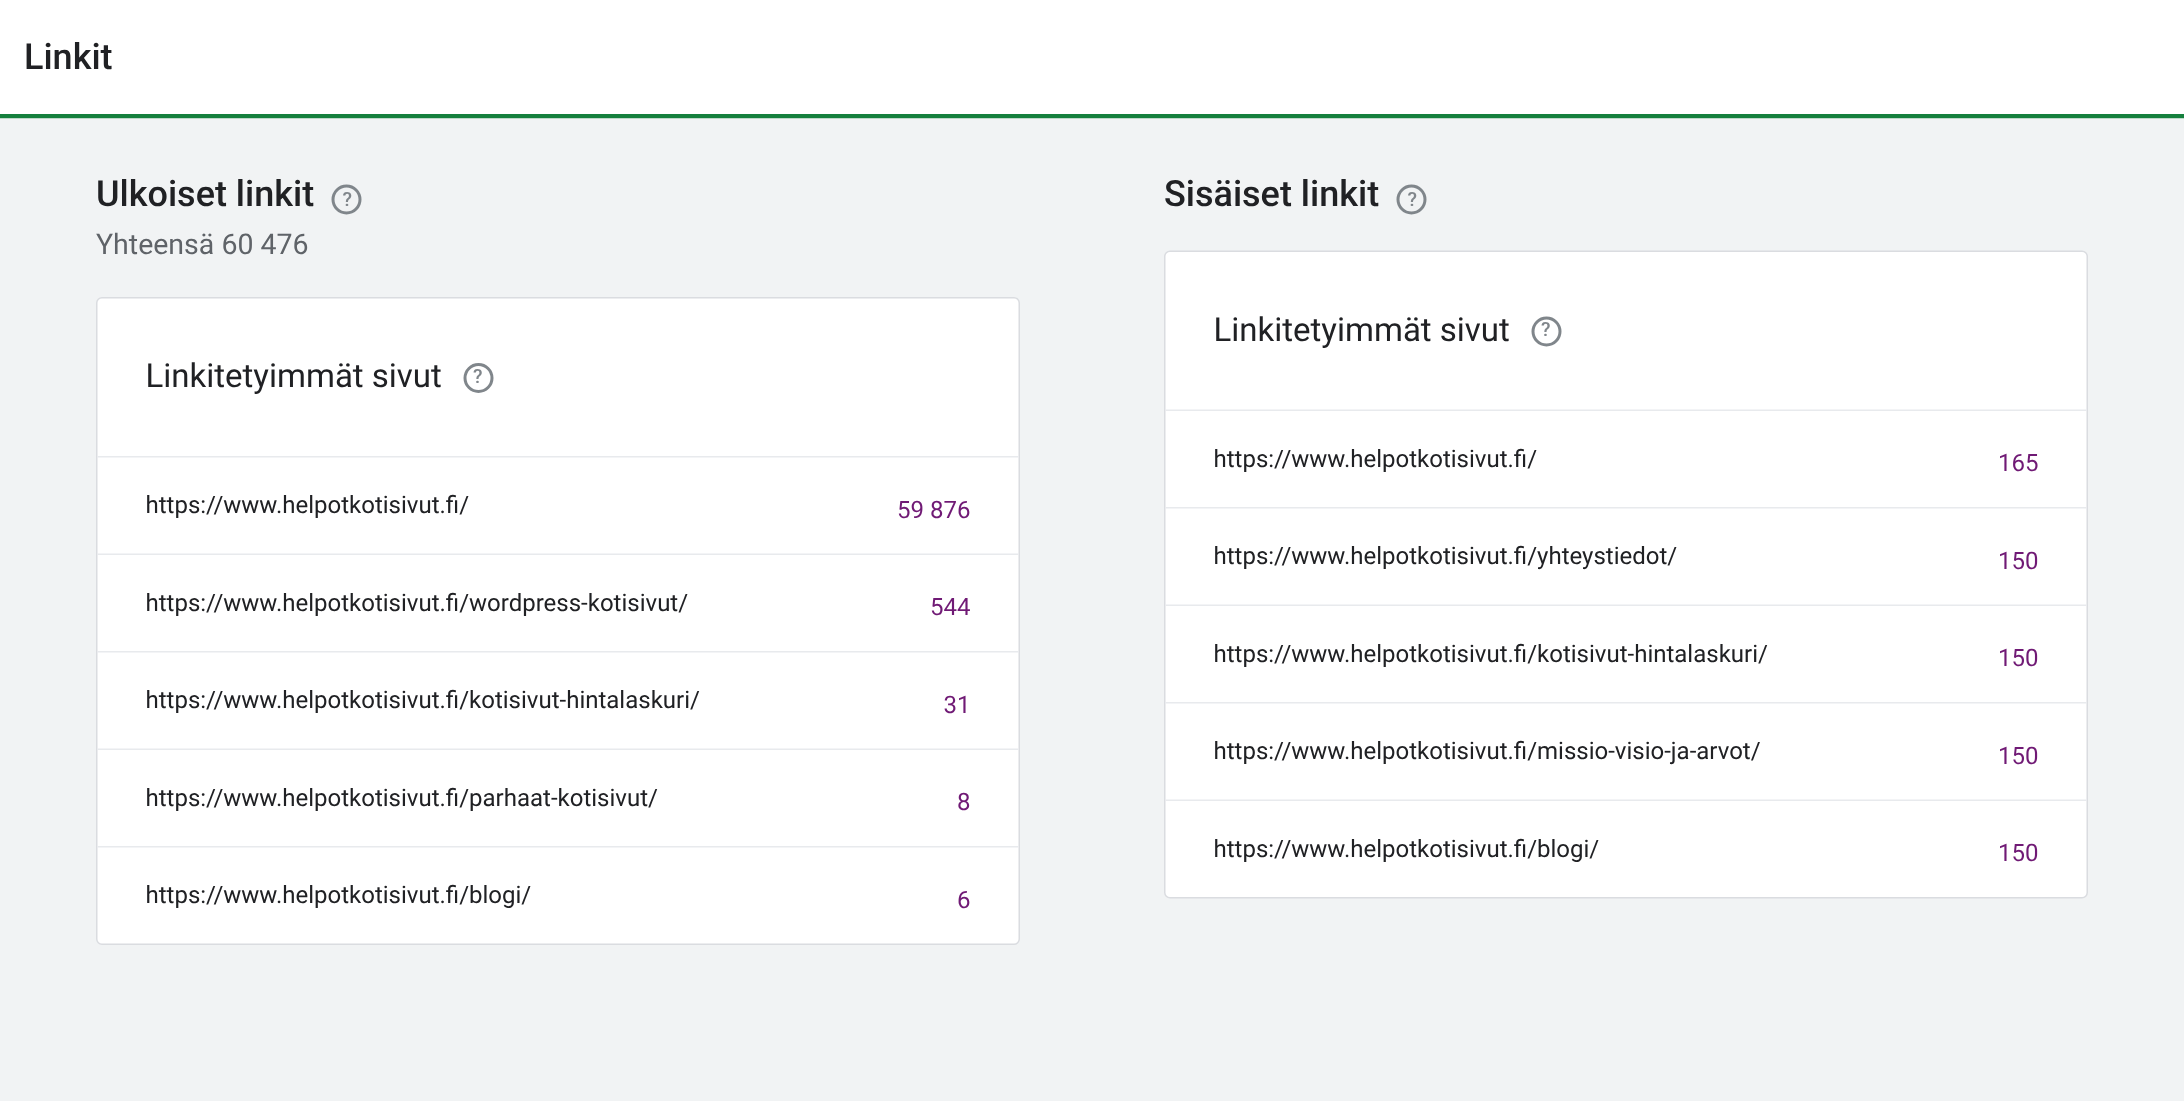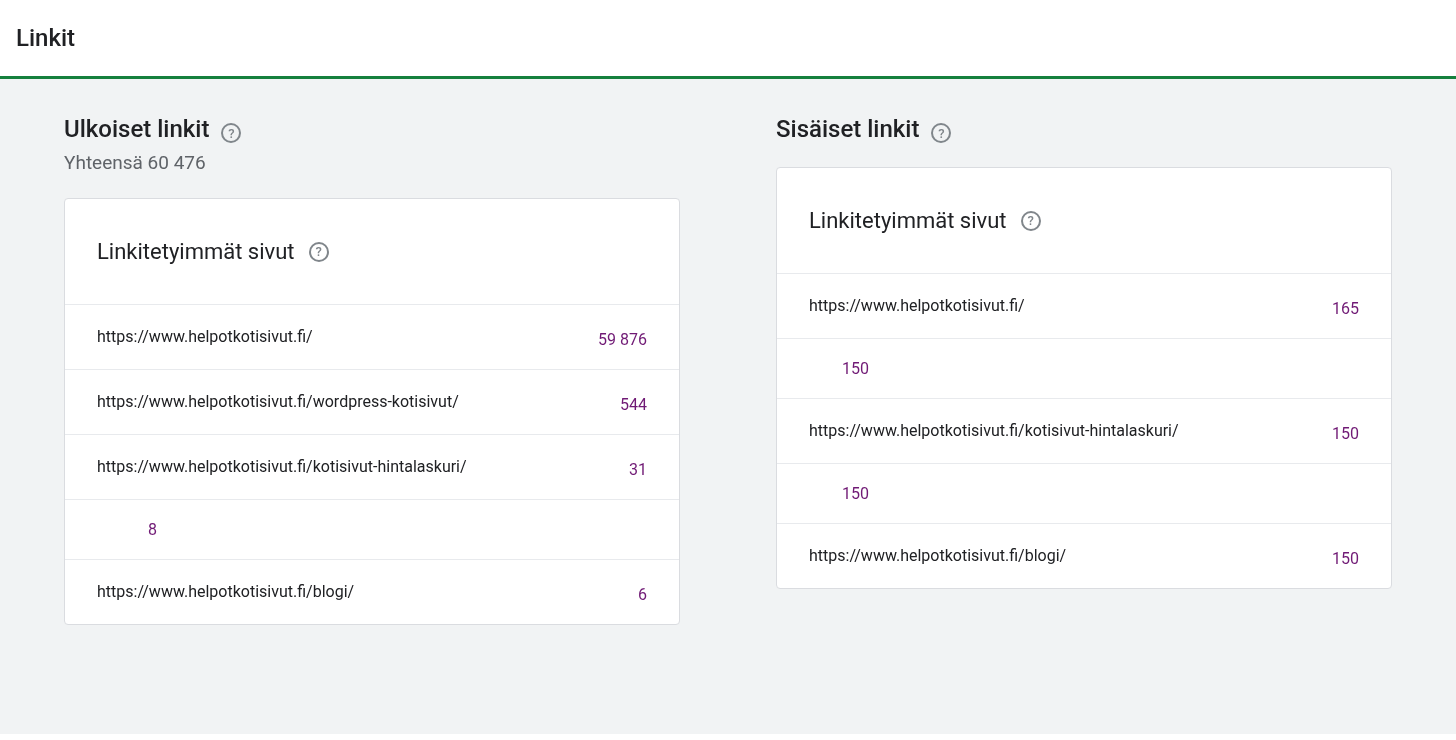--- a/index.html
+++ b/index.html
@@ -132,20 +132,21 @@
           </div>
           <div class="row">
             <div class="row-url">https://www.helpotkotisivut.fi/wordpress-kotisivut/</div>
             <div class="row-count">544</div>
           </div>
           <div class="row">
             <div class="row-url">https://www.helpotkotisivut.fi/kotisivut-hintalaskuri/</div>
             <div class="row-count">31</div>
           </div>
           <div class="row">
+            <div class="row-url">https://www.helpotkotisivut.fi/parhaat-kotisivut/</div>
             <div class="row-count">8</div>
           </div>
           <div class="row">
             <div class="row-url">https://www.helpotkotisivut.fi/blogi/</div>
             <div class="row-count">6</div>
           </div>
         </div>
     </div>
   </div>
 
@@ -161,27 +162,29 @@
       <div class="card-header">
         <span class="card-title">Linkitetyimmät sivut</span>
         <span class="help-icon">?</span>
       </div>
       <div id="internal-rows">
           <div class="row">
             <div class="row-url">https://www.helpotkotisivut.fi/</div>
             <div class="row-count">165</div>
           </div>
           <div class="row">
+            <div class="row-url">https://www.helpotkotisivut.fi/yhteystiedot/</div>
             <div class="row-count">150</div>
           </div>
           <div class="row">
             <div class="row-url">https://www.helpotkotisivut.fi/kotisivut-hintalaskuri/</div>
             <div class="row-count">150</div>
           </div>
           <div class="row">
+            <div class="row-url">https://www.helpotkotisivut.fi/missio-visio-ja-arvot/</div>
             <div class="row-count">150</div>
           </div>
           <div class="row">
             <div class="row-url">https://www.helpotkotisivut.fi/blogi/</div>
             <div class="row-count">150</div>
           </div>
         </div>
     </div>
   </div>
 

